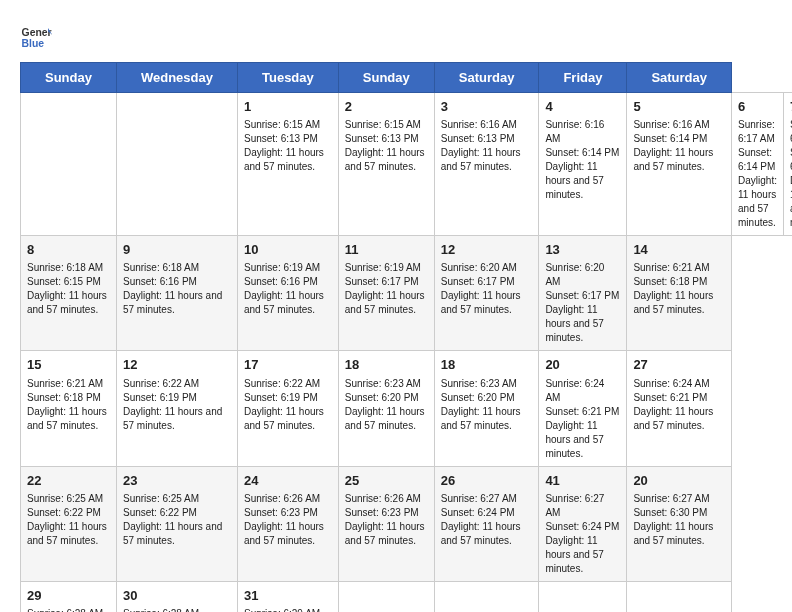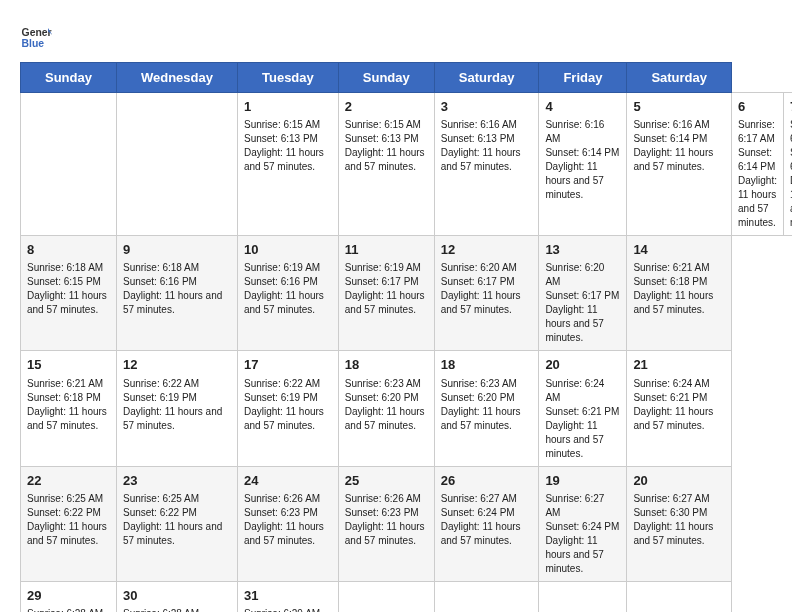--- a/index.html
+++ b/index.html
@@ -126,29 +126,29 @@
         <td><span class="day-num">13</span><span>Sunrise: 6:20 AM</span><br><span>Sunset: 6:17 PM</span><br><span>Daylight: 11 hours and 57 minutes.</span></td>
         <td><span class="day-num">14</span><span>Sunrise: 6:21 AM</span><br><span>Sunset: 6:18 PM</span><br><span>Daylight: 11 hours and 57 minutes.</span></td>
       </tr>
       <tr>
         <td><span class="day-num">15</span><span>Sunrise: 6:21 AM</span><br><span>Sunset: 6:18 PM</span><br><span>Daylight: 11 hours and 57 minutes.</span></td>
         <td><span class="day-num">12</span><span>Sunrise: 6:22 AM</span><br><span>Sunset: 6:19 PM</span><br><span>Daylight: 11 hours and 57 minutes.</span></td>
         <td><span class="day-num">17</span><span>Sunrise: 6:22 AM</span><br><span>Sunset: 6:19 PM</span><br><span>Daylight: 11 hours and 57 minutes.</span></td>
         <td><span class="day-num">18</span><span>Sunrise: 6:23 AM</span><br><span>Sunset: 6:20 PM</span><br><span>Daylight: 11 hours and 57 minutes.</span></td>
         <td><span class="day-num">18</span><span>Sunrise: 6:23 AM</span><br><span>Sunset: 6:20 PM</span><br><span>Daylight: 11 hours and 57 minutes.</span></td>
         <td><span class="day-num">20</span><span>Sunrise: 6:24 AM</span><br><span>Sunset: 6:21 PM</span><br><span>Daylight: 11 hours and 57 minutes.</span></td>
-        <td><span class="day-num">21</span><span>Sunrise: 6:24 AM</span><br><span>Sunset: 6:21 PM</span><br><span>Daylight: 11 hours and 57 minutes.</span></td>
+        <td><span class="day-num">27</span><span>Sunrise: 6:24 AM</span><br><span>Sunset: 6:21 PM</span><br><span>Daylight: 11 hours and 57 minutes.</span></td>
       </tr>
       <tr>
         <td><span class="day-num">22</span><span>Sunrise: 6:25 AM</span><br><span>Sunset: 6:22 PM</span><br><span>Daylight: 11 hours and 57 minutes.</span></td>
         <td><span class="day-num">23</span><span>Sunrise: 6:25 AM</span><br><span>Sunset: 6:22 PM</span><br><span>Daylight: 11 hours and 57 minutes.</span></td>
         <td><span class="day-num">24</span><span>Sunrise: 6:26 AM</span><br><span>Sunset: 6:23 PM</span><br><span>Daylight: 11 hours and 57 minutes.</span></td>
         <td><span class="day-num">25</span><span>Sunrise: 6:26 AM</span><br><span>Sunset: 6:23 PM</span><br><span>Daylight: 11 hours and 57 minutes.</span></td>
         <td><span class="day-num">26</span><span>Sunrise: 6:27 AM</span><br><span>Sunset: 6:24 PM</span><br><span>Daylight: 11 hours and 57 minutes.</span></td>
-        <td><span class="day-num">19</span><span>Sunrise: 6:27 AM</span><br><span>Sunset: 6:24 PM</span><br><span>Daylight: 11 hours and 57 minutes.</span></td>
+        <td><span class="day-num">41</span><span>Sunrise: 6:27 AM</span><br><span>Sunset: 6:24 PM</span><br><span>Daylight: 11 hours and 57 minutes.</span></td>
         <td><span class="day-num">20</span><span>Sunrise: 6:27 AM</span><br><span>Sunset: 6:30 PM</span><br><span>Daylight: 11 hours and 57 minutes.</span></td>
       </tr>
       <tr>
         <td><span class="day-num">29</span><span>Sunrise: 6:28 AM</span><br><br></td>
         <td><span class="day-num">30</span><span>Sunrise: 6:28 AM</span><br><br></td>
         <td><span class="day-num">31</span><span>Sunrise: 6:29 AM</span><br><br></td>
         <td class="empty"></td>
         <td class="empty"></td>
         <td class="empty"></td>
         <td class="empty"></td>

